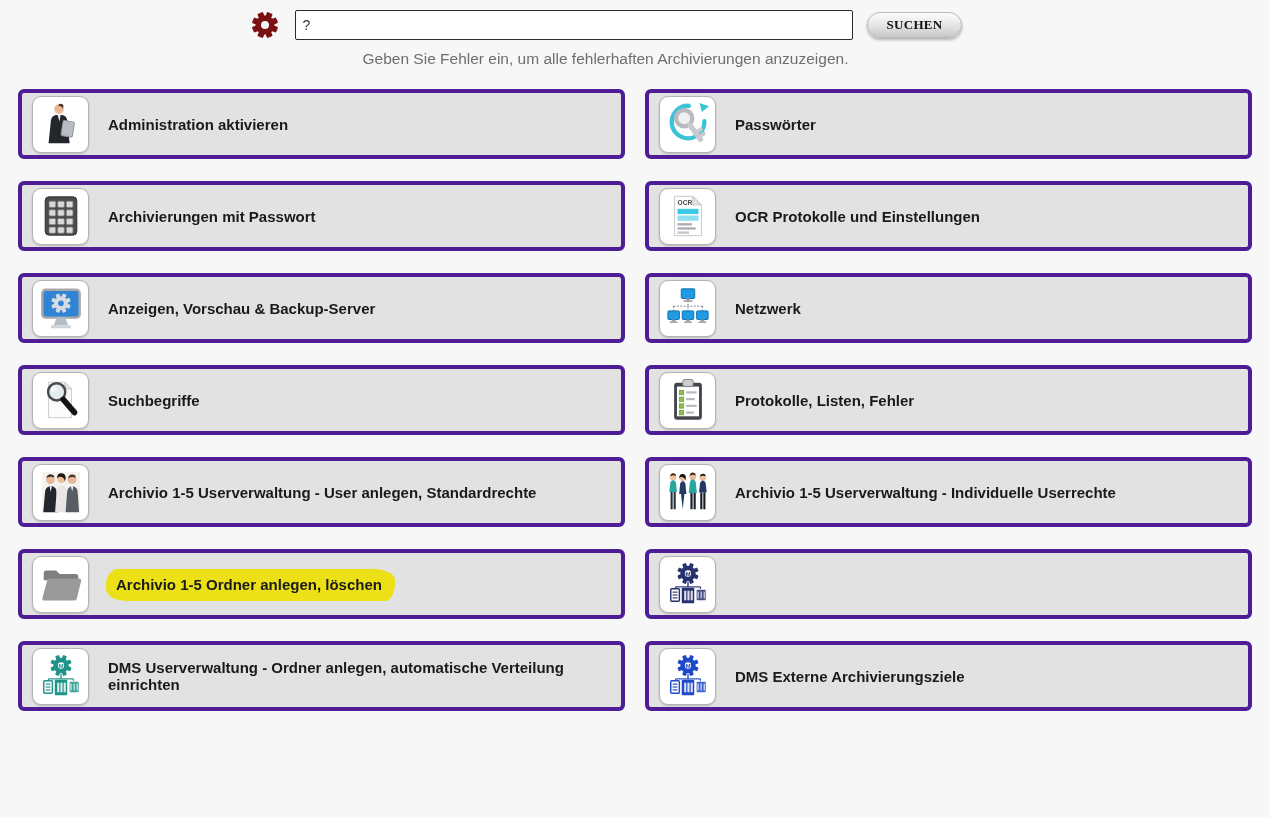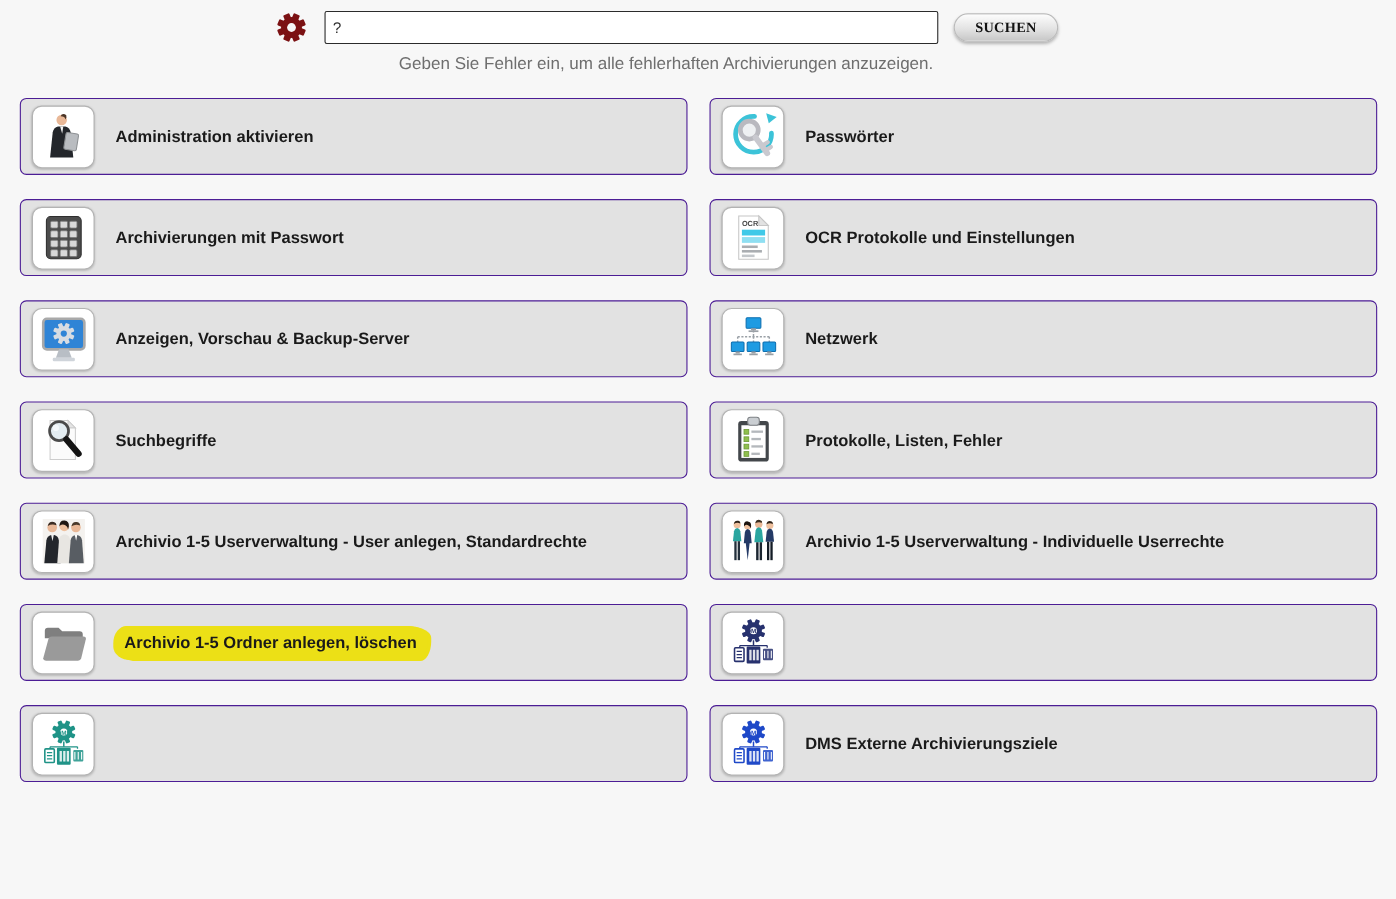--- a/index.html
+++ b/index.html
@@ -33,21 +33,21 @@
     color:#6e6e6e;font-size:15.5px;
   }
   
   .grid{
     display:grid;grid-template-columns:1fr 1fr;
     column-gap:20px;row-gap:22px;
     margin:21px 17px 0 18px;
   }
   .tile{
     height:70px;box-sizing:border-box;
-    background:#e2e2e2;border:1px solid #4c1d95;border-radius:6px;
+    background:#e2e2e2;border:4px solid #4c1d95;border-radius:6px;
     display:flex;align-items:center;padding-left:10px;cursor:pointer;
   }
   .icon-box{
     width:57px;height:57px;flex:0 0 57px;box-sizing:border-box;
     background:#fff;border:1px solid #b3b3b3;border-radius:9px;
     box-shadow:0 1px 2px rgba(0,0,0,0.18);
     display:flex;align-items:center;justify-content:center;
   }
   .icon-box svg{width:46px;height:46px;display:block;}
   .tile-label{
@@ -334,20 +334,21 @@
     <rect x="17.5" y="28" width="13" height="16" rx="1" fill="#1f9387"></rect>
     <rect x="20" y="31" width="2.2" height="10" fill="#fff" opacity="0.85"></rect>
     <rect x="23.4" y="31" width="2.2" height="10" fill="#fff" opacity="0.85"></rect>
     <rect x="26.8" y="31" width="2.2" height="10" fill="#fff" opacity="0.85"></rect>
     <rect x="33" y="30" width="9.5" height="11" rx="1" fill="#1f9387" opacity="0.85"></rect>
     <line x1="34.5" y1="32" x2="34.5" y2="39" stroke="#fff" stroke-width="1"></line>
     <line x1="37.7" y1="32" x2="37.7" y2="39" stroke="#fff" stroke-width="1"></line>
     <line x1="40.9" y1="32" x2="40.9" y2="39" stroke="#fff" stroke-width="1"></line>
   </svg>
       </span>
+    <span class="tile-label">DMS Userverwaltung - Ordner anlegen, automatische Verteilung einrichten</span>
   </div>
     <div class="tile">
     <span class="icon-box">
         <svg viewBox="0 0 48 48">
     <rect x="21.9" y="1.7999999999999998" width="4.2" height="6.2" rx="1" fill="#1f49c8" transform="rotate(22.5 24 13)"></rect>
           <rect x="21.9" y="1.7999999999999998" width="4.2" height="6.2" rx="1" fill="#1f49c8" transform="rotate(67.5 24 13)"></rect>
           <rect x="21.9" y="1.7999999999999998" width="4.2" height="6.2" rx="1" fill="#1f49c8" transform="rotate(112.5 24 13)"></rect>
           <rect x="21.9" y="1.7999999999999998" width="4.2" height="6.2" rx="1" fill="#1f49c8" transform="rotate(157.5 24 13)"></rect>
           <rect x="21.9" y="1.7999999999999998" width="4.2" height="6.2" rx="1" fill="#1f49c8" transform="rotate(202.5 24 13)"></rect>
           <rect x="21.9" y="1.7999999999999998" width="4.2" height="6.2" rx="1" fill="#1f49c8" transform="rotate(247.5 24 13)"></rect>

